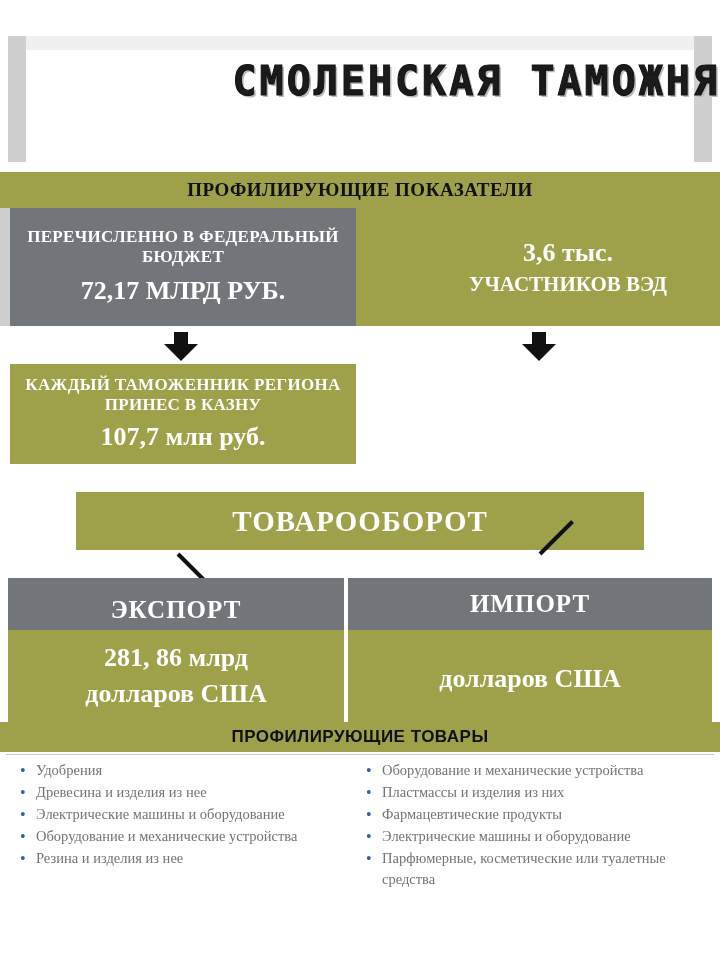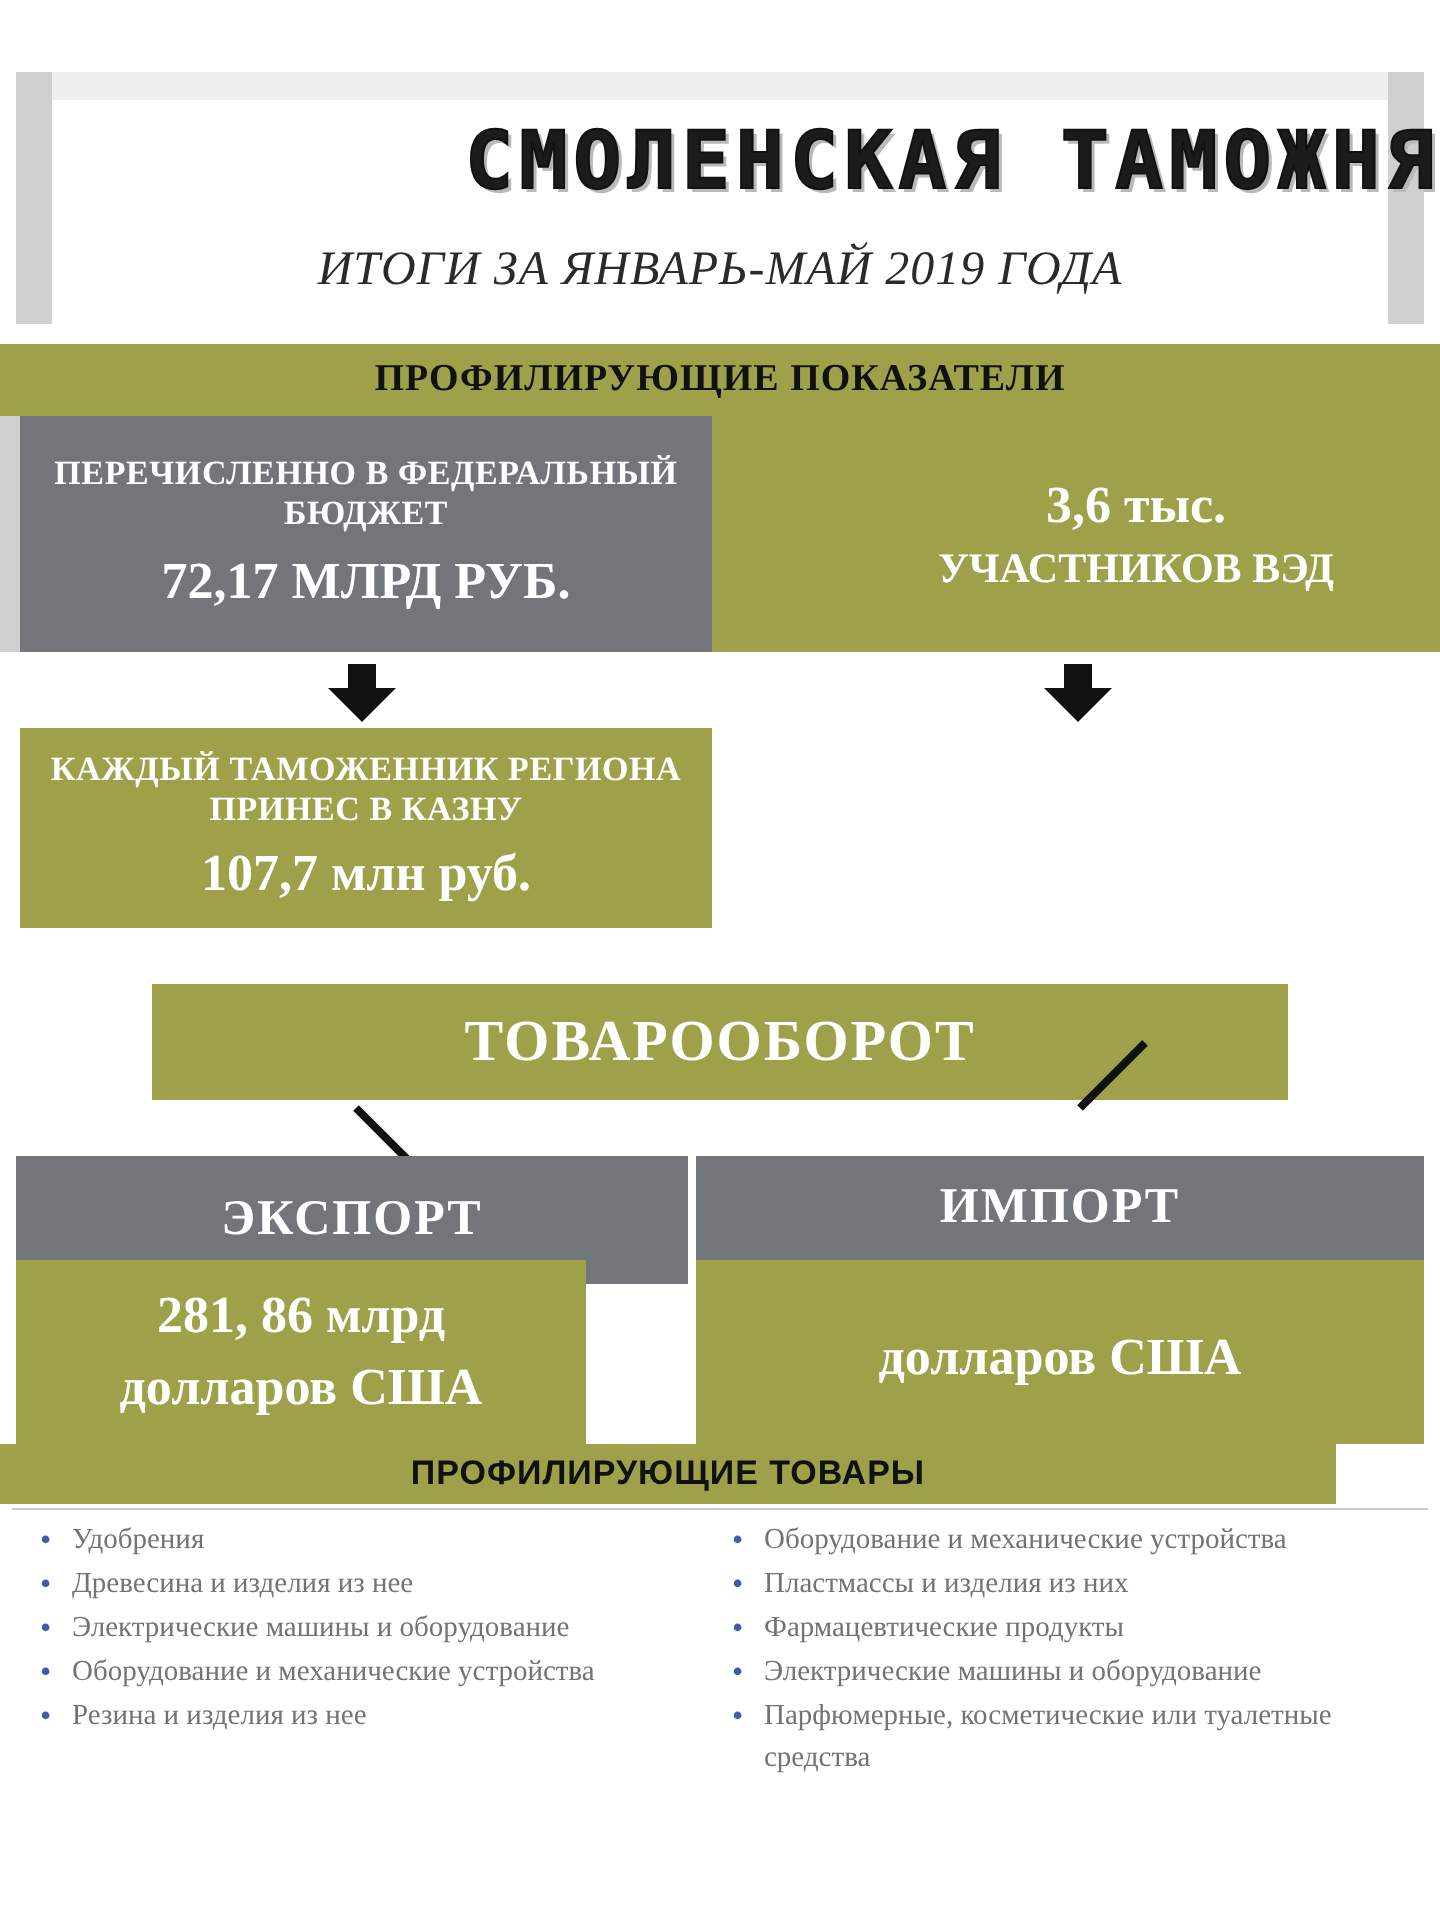--- a/index.html
+++ b/index.html
@@ -139,21 +139,21 @@
     position: absolute;
     background: #111;
     height: 4px;
     transform-origin: 0 50%;
   }
 
   
   .prod-head {
     position: absolute;
     left: 0; top: 722px;
-    width: 668px; height: 30px;
+    width: 720px; height: 30px;
     background: #9ea14a;
     display: flex;
     align-items: center;
     justify-content: center;
     font-family: "Liberation Sans", sans-serif;
     font-weight: bold;
     font-size: 17px;
     color: #111;
     letter-spacing: 0.5px;
   }
@@ -201,21 +201,20 @@
 </head>
 <body>
 
 <div id="page">
 
   <div class="header">
     <div class="header-rail-left"></div>
     <div class="header-rail-right"></div>
     <div class="header-band"></div>
     <div class="title">СМОЛЕНСКАЯ ТАМОЖНЯ</div>
-    <div class="subtitle">ИТОГИ ЗА ЯНВАРЬ-МАЙ 2019 ГОДА</div>
   </div>
 
   <div class="band-olive-full section-head" style="top:172px; height:36px;">ПРОФИЛИРУЮЩИЕ ПОКАЗАТЕЛИ</div>
 
   <div class="block gray" style="left:10px; top:208px; width:346px; height:118px; padding:6px 12px;">
     <div class="lbl-small">ПЕРЕЧИСЛЕННО В ФЕДЕРАЛЬНЫЙ БЮДЖЕТ</div>
     <div class="lbl-big" style="margin-top:8px;">72,17 МЛРД РУБ.</div>
   </div>
 
   <div class="block olive" style="left:356px; top:208px; width:424px; height:118px; padding:6px 12px;">
@@ -249,21 +248,21 @@
   <div class="diag-line" style="left:178px; top:552px; width:46px; transform:rotate(45deg);"></div>
   <div class="diag-line" style="left:540px; top:552px; width:46px; transform:rotate(-45deg);"></div>
 
   <div class="block gray" style="left:8px; top:578px; width:336px; height:64px;">
     <div style="font-size:25px; font-weight:bold; letter-spacing:1px;">ЭКСПОРТ</div>
   </div>
   <div class="block gray" style="left:348px; top:578px; width:364px; height:52px;">
     <div style="font-size:25px; font-weight:bold; letter-spacing:1px;">ИМПОРТ</div>
   </div>
 
-  <div class="block olive" style="left:8px; top:630px; width:285px; height:92px;">
+  <div class="block olive" style="left:8px; top:630px; width:336px; height:92px;">
     <div style="font-size:26px; font-weight:bold;">281, 86 млрд</div>
     <div style="font-size:26px; font-weight:bold; margin-top:6px;">долларов  США</div>
   </div>
   <div class="block olive" style="left:348px; top:630px; width:364px; height:92px;">
     <div style="font-size:26px; font-weight:bold; margin-top:6px;">долларов США</div>
   </div>
 
   <div style="position:absolute; left:0; top:484px; width:720px; height:238px; background:#cfcfcf; z-index:-1;"></div>
 
   <div class="prod-head">ПРОФИЛИРУЮЩИЕ ТОВАРЫ</div>

